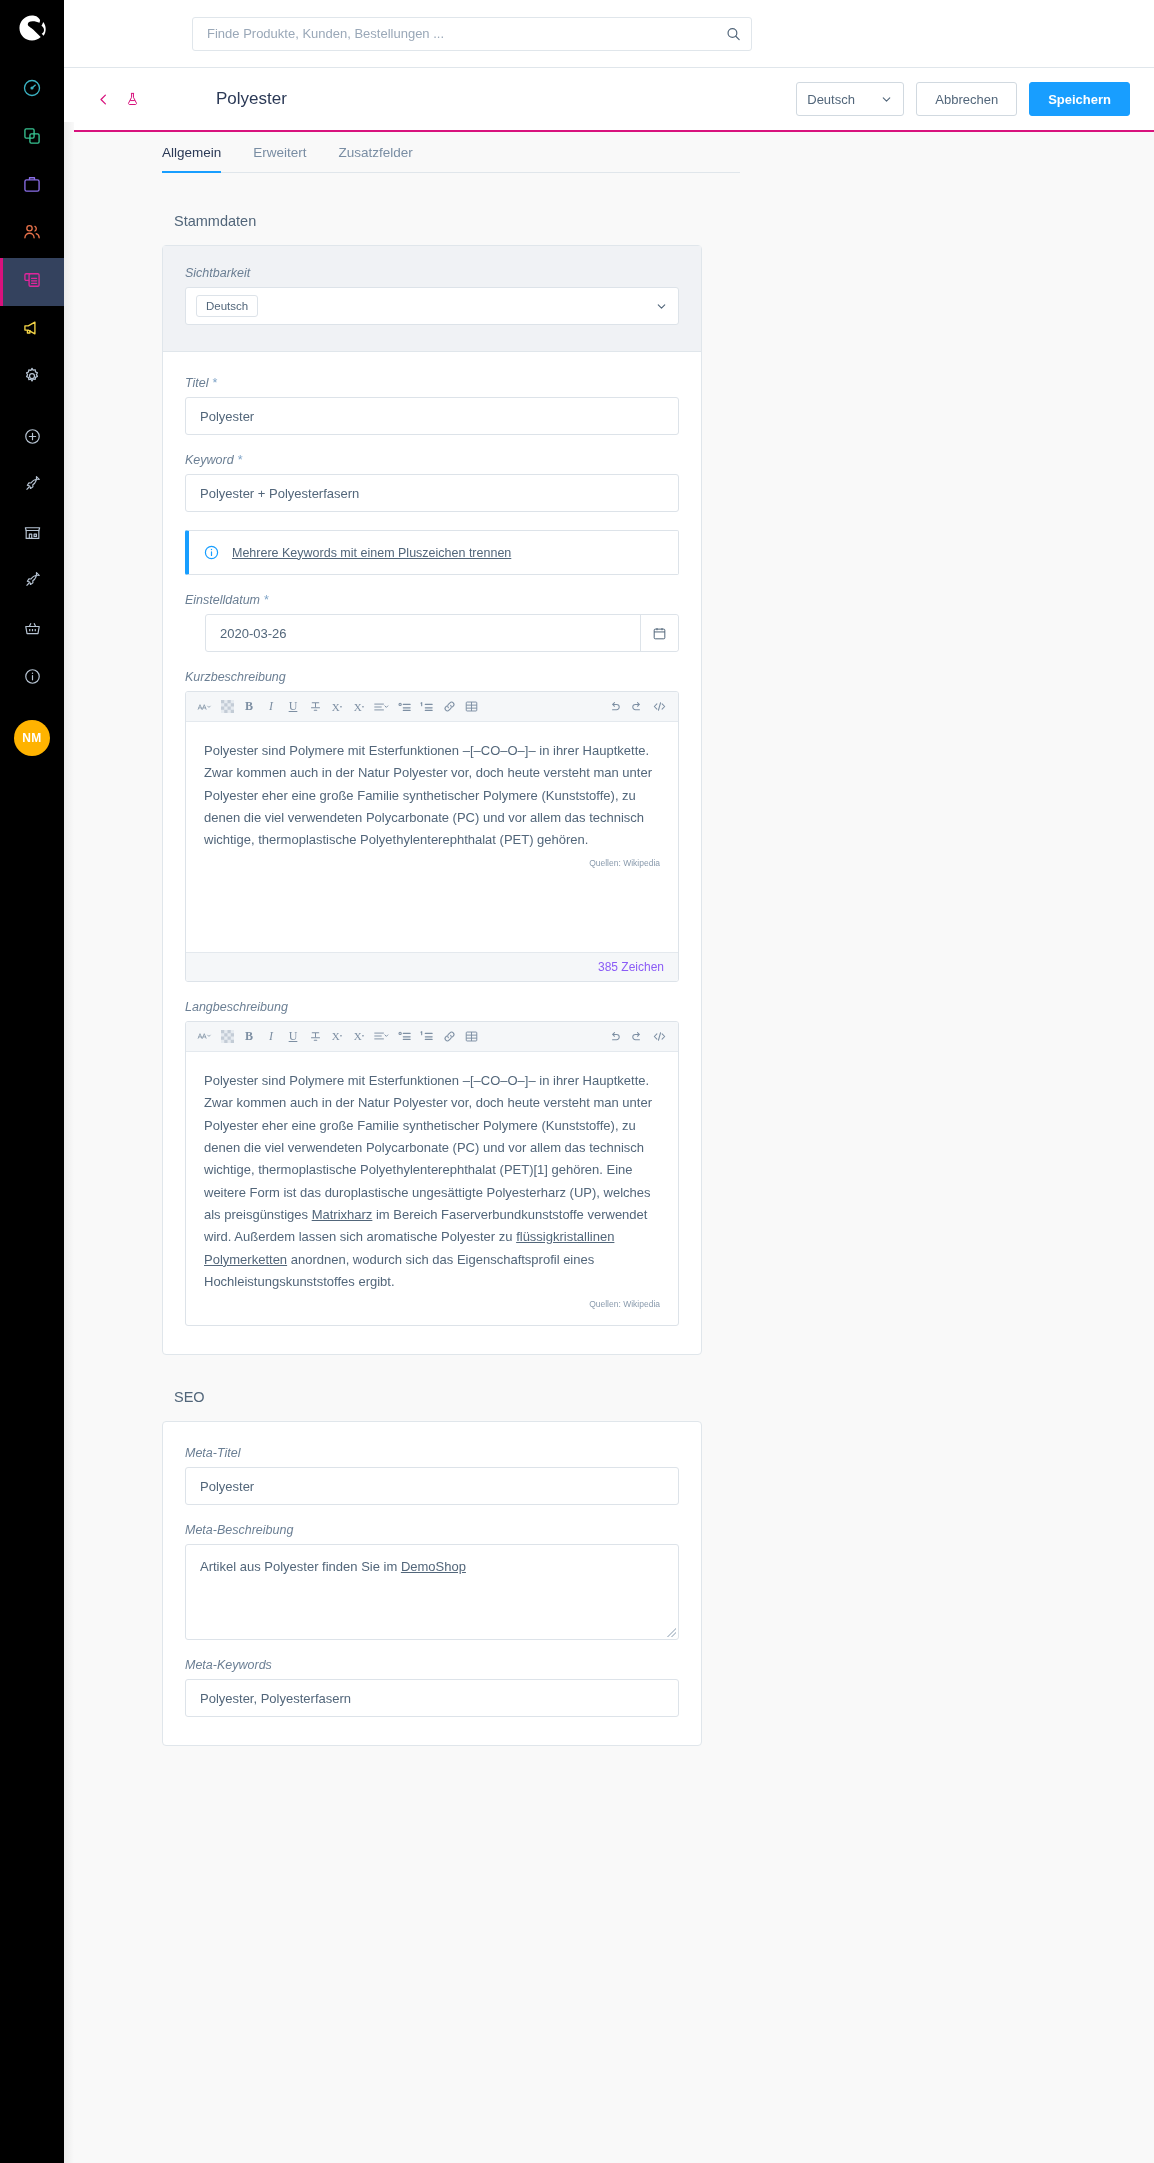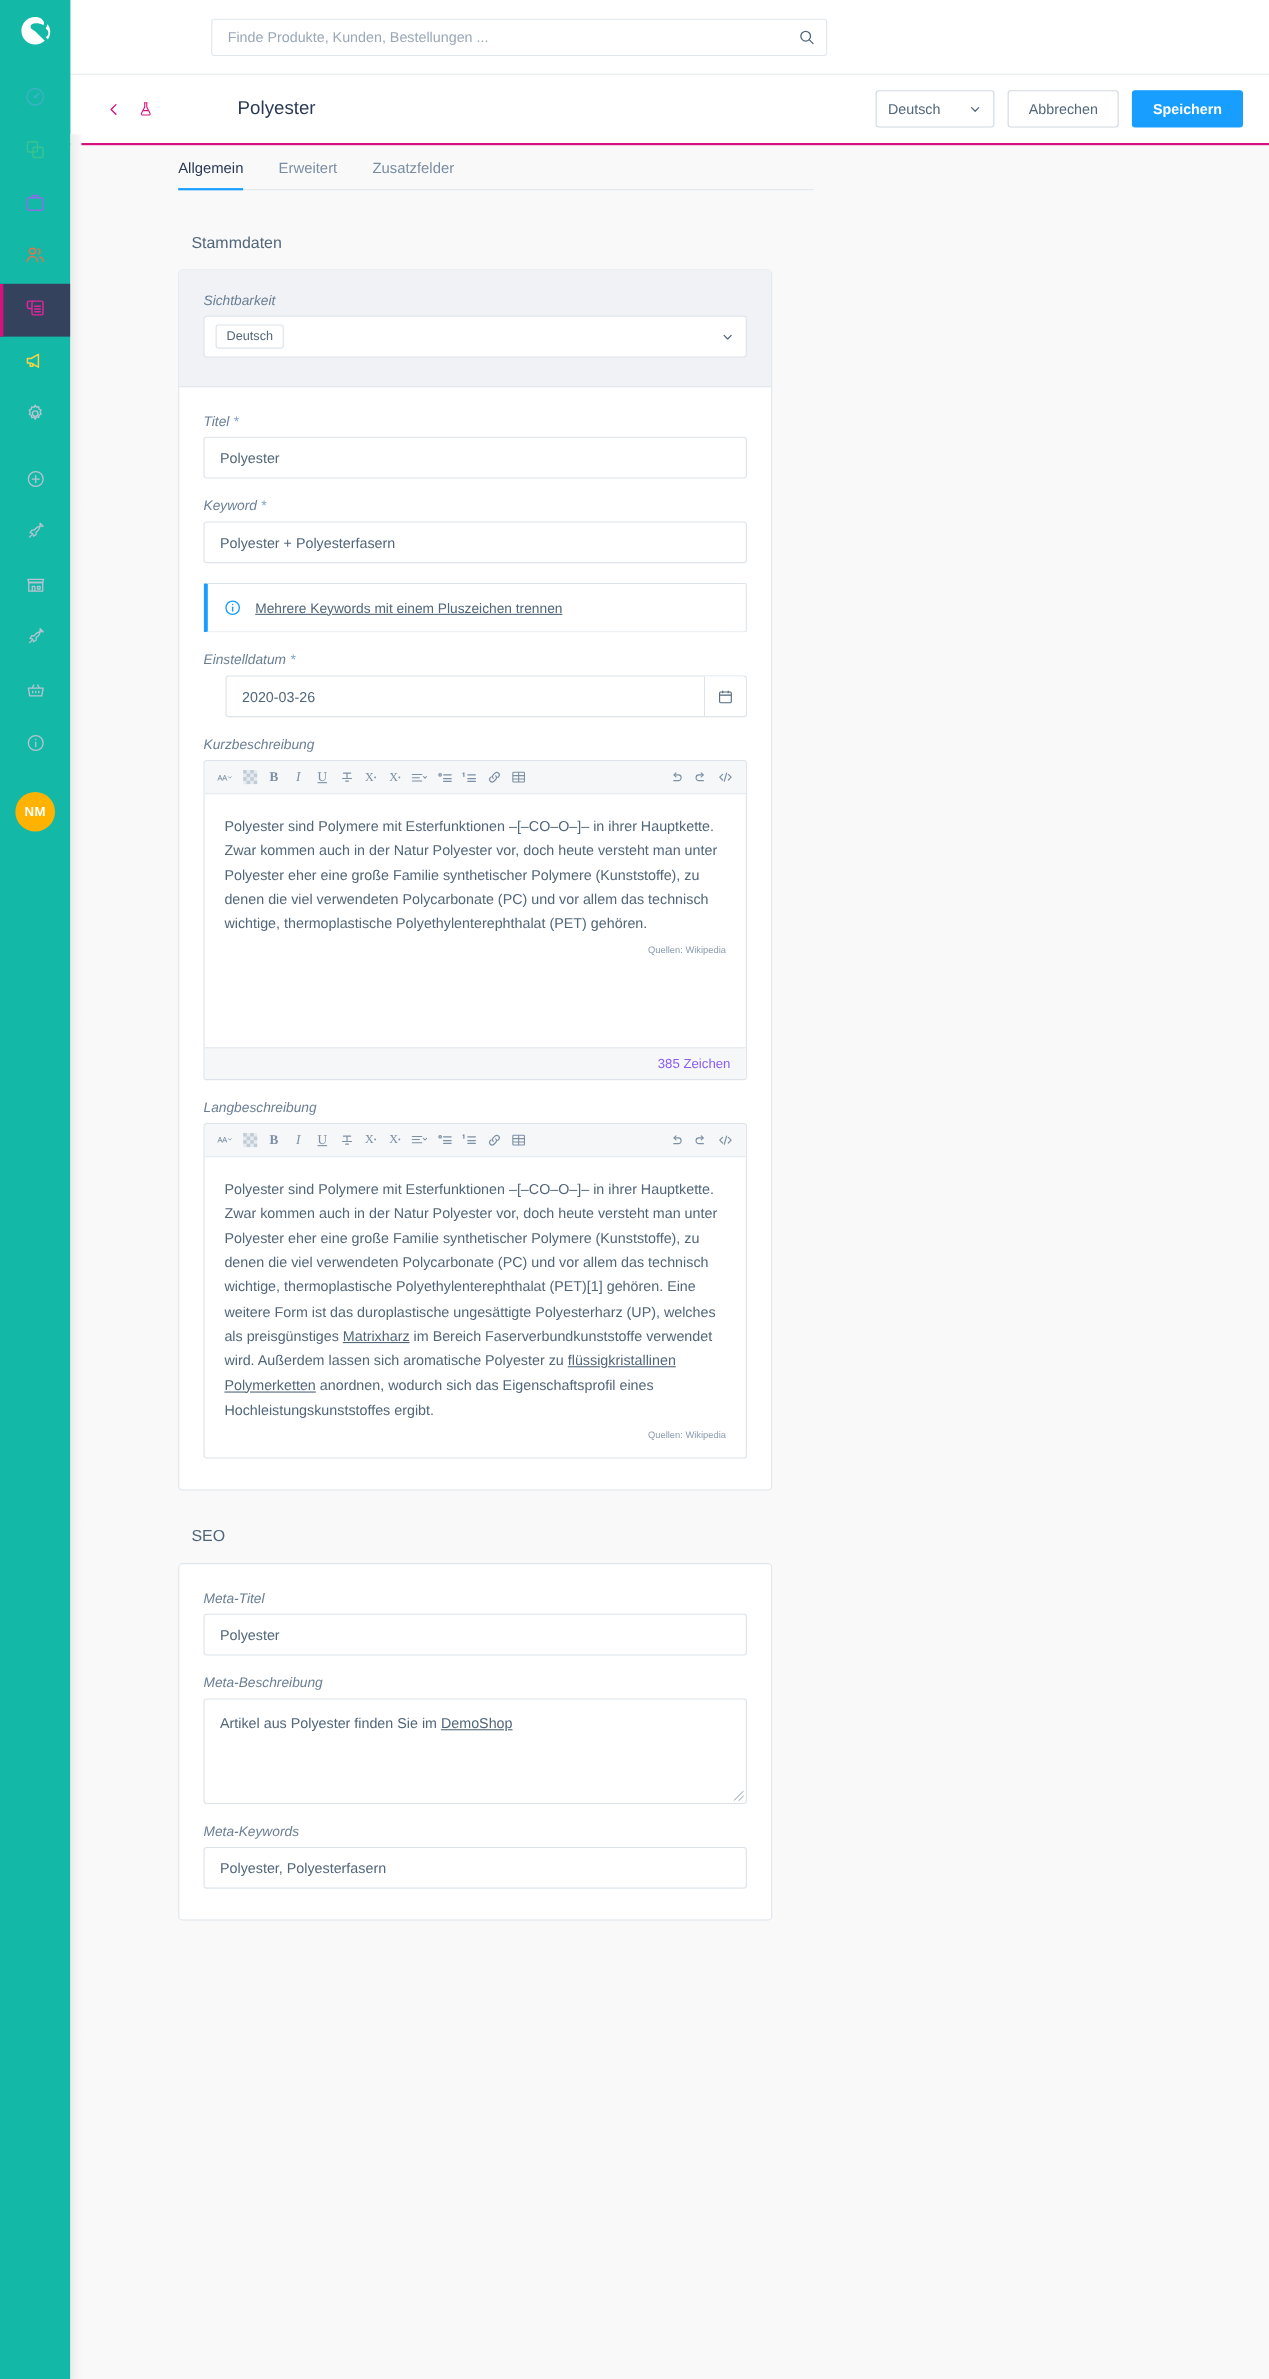--- a/index.html
+++ b/index.html
@@ -8,21 +8,21 @@
     font-family: "Liberation Sans", sans-serif;
     background: #f9f9f9;
     color: #52667a;
     -webkit-font-smoothing: antialiased;
   }
   .app { display: flex; width: 1154px; min-height: 2163px; position: relative; }
 
   
   .sidebar {
     width: 64px;
-    background: #14b8a6;
+    background: #000000;
     flex: 0 0 64px;
     display: flex;
     flex-direction: column;
     align-items: center;
     position: relative;
   }
   .logo-wrap {
     height: 56px; width: 64px;
     display: flex; align-items: center; justify-content: center;
   }

